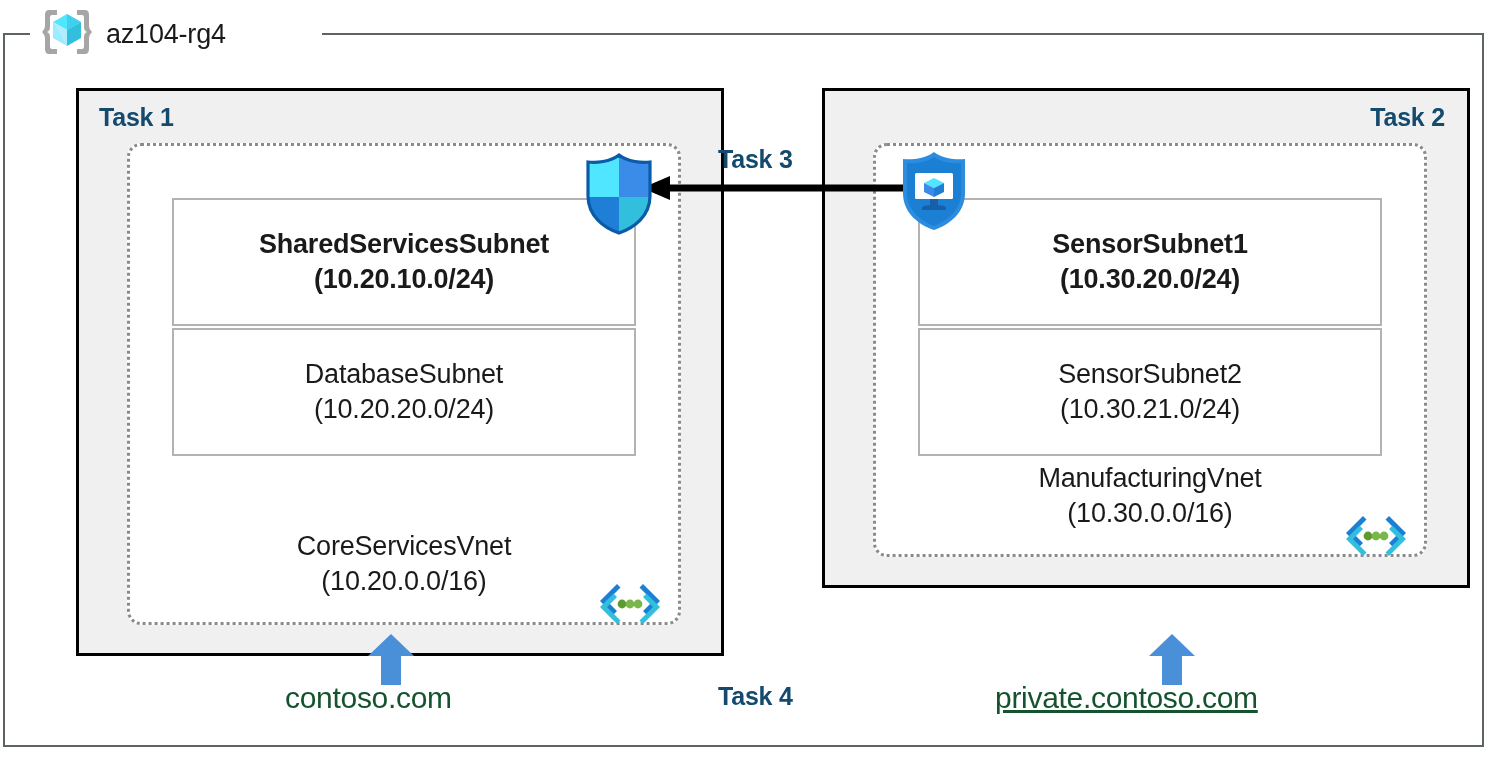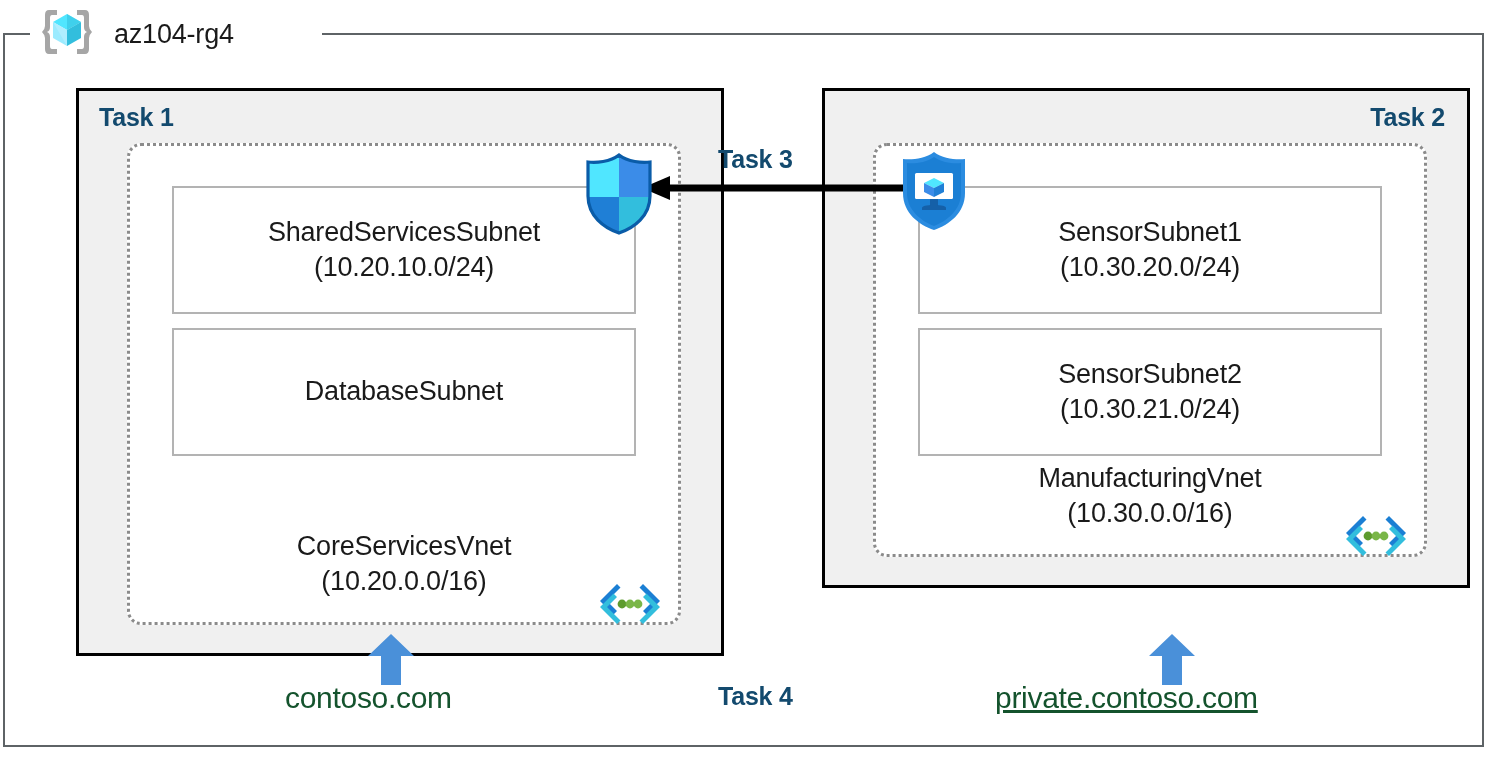--- a/index.html
+++ b/index.html
@@ -37,21 +37,21 @@
     height: 28px;
     background: #ffffff;
   }
   .rg-title-wrap {
     position: absolute;
     left: 40px;
     top: 8px;
     height: 52px;
     display: flex;
     align-items: center;
-    gap: 20px;
+    gap: 12px;
   }
   .rg-title-text {
     font-size: 27px;
     color: #1a1a1a;
     white-space: nowrap;
     letter-spacing: -0.2px;
   }
 
   
   .task-panel {
@@ -106,21 +106,21 @@
     right: 42px;
     height: 128px;
     border: 2px solid #b3b3b3;
     background: #ffffff;
     box-sizing: border-box;
     display: flex;
     flex-direction: column;
     align-items: center;
     justify-content: center;
   }
-  .subnet-box.slot1 { top: 40px; }
+  .subnet-box.slot1 { top: 52px; font-weight: bold; }
   .subnet-box.slot2 { top: 182px; }
   .subnet-name, .subnet-cidr {
     font-size: 27px;
     line-height: 1.3;
     color: #1a1a1a;
     letter-spacing: -0.2px;
   }
 
   
   .vnet-glyph {
@@ -231,20 +231,21 @@
 
     <div class="vnet-box">
 
       <div class="subnet-box slot1">
         <div class="subnet-name">SharedServicesSubnet</div>
         <div class="subnet-cidr">(10.20.10.0/24)</div>
       </div>
 
       <div class="subnet-box slot2">
         <div class="subnet-name">DatabaseSubnet</div>
+        <div class="subnet-cidr">(10.20.20.0/24)</div>
       </div>
 
       <div class="vnet-caption">
         <div>CoreServicesVnet</div>
         <div>(10.20.0.0/16)</div>
       </div>
 
       <span class="vnet-glyph">
         <svg width="64" height="48" viewBox="0 0 64 48">
 

